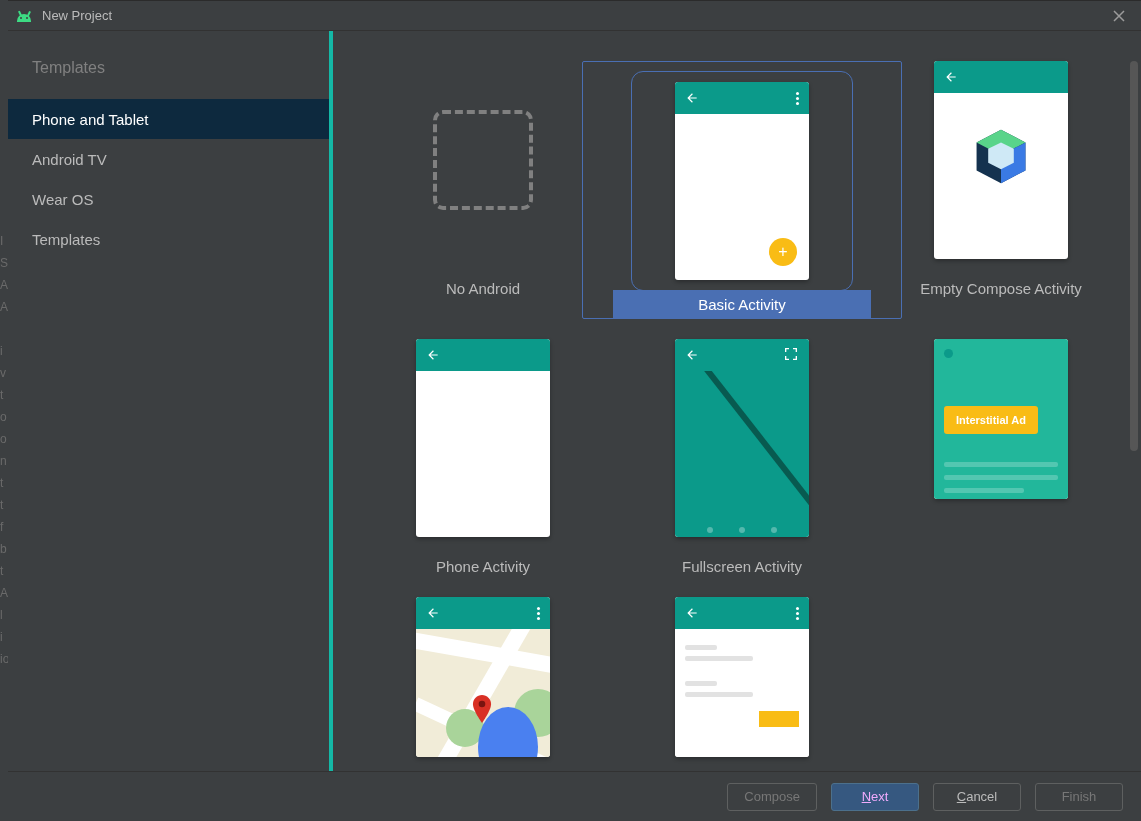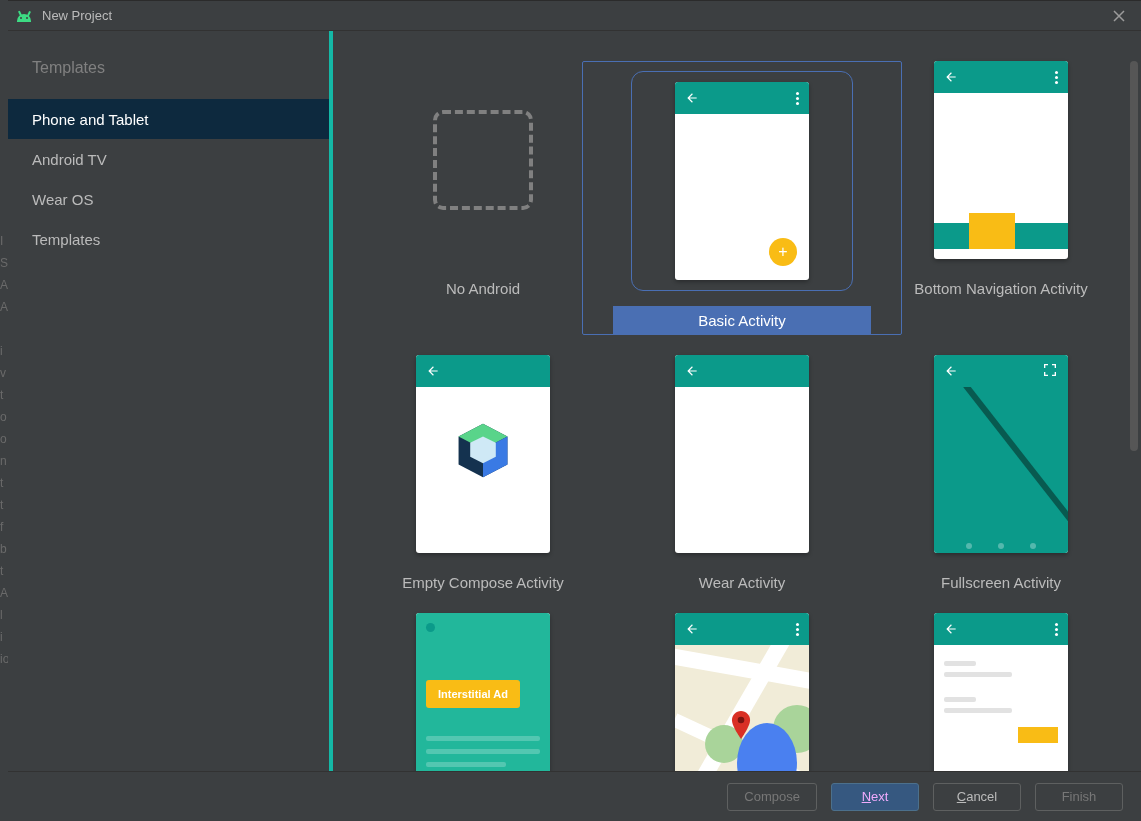--- a/index.html
+++ b/index.html
@@ -121,21 +121,21 @@
     width:100%;
   }
   .template-card.selected .preview-box {
     outline: 1px solid #4a6fb3;
     outline-offset: 10px;
     border-radius:1px;
   }
   .template-card.selected .template-label {
     background:#4a6fb3;
     color:#fff;
-    margin-top: 26px;
+    margin-top: 10px;
     width: 258px;
     height: 28px;
     position:relative;
   }
   .template-card.selected .sel-wrap{
     border:1px solid #4a6fb3;
     padding: 20px 30px 0 30px;
     border-radius:2px;
     display:flex; flex-direction:column; align-items:center;
   }
@@ -340,42 +340,20 @@
                       <span></span>
                     </span>
                 </div>
                 <div class="fab">+</div>
               </div>
             </div>
             <div class="template-label">Basic Activity</div>
           </div>
         </div>
 
-        <div class="template-card">
-          <div class="preview-box">
-            <div class="phone">
-              <div class="appbar">
-                <span class="back-arrow">
-                  <svg viewBox="0 0 24 24">
-                      <path d="M20 11H7.8l5.6-5.6L12 4l-8 8 8 8 1.4-1.4L7.8 13H20z" fill="#fff"></path>
-                    </svg>
-                </span>
-                <span class="more">
-                    <span></span>
-                    <span></span>
-                    <span></span>
-                  </span>
-              </div>
-              <div class="bottom-nav">
-                  <div class="active"></div>
-                </div>
-            </div>
-          </div>
-          <div class="template-label">Bottom Navigation Activity</div>
-        </div>
 
         <div class="template-card">
           <div class="preview-box">
             <div class="phone">
               <div class="appbar">
                 <span class="back-arrow">
                   <svg viewBox="0 0 24 24">
                       <path d="M20 11H7.8l5.6-5.6L12 4l-8 8 8 8 1.4-1.4L7.8 13H20z" fill="#fff"></path>
                     </svg>
                 </span>
@@ -398,21 +376,21 @@
             <div class="phone">
               <div class="appbar">
                 <span class="back-arrow">
                   <svg viewBox="0 0 24 24">
                       <path d="M20 11H7.8l5.6-5.6L12 4l-8 8 8 8 1.4-1.4L7.8 13H20z" fill="#fff"></path>
                     </svg>
                 </span>
               </div>
             </div>
           </div>
-          <div class="template-label">Wear Activity</div>
+          <div class="template-label">Phone Activity</div>
         </div>
 
         <div class="template-card">
           <div class="preview-box">
             <div class="phone">
               <div class="appbar full">
                 <span class="back-arrow">
                   <svg viewBox="0 0 24 24">
                       <path d="M20 11H7.8l5.6-5.6L12 4l-8 8 8 8 1.4-1.4L7.8 13H20z" fill="#fff"></path>
                     </svg>

